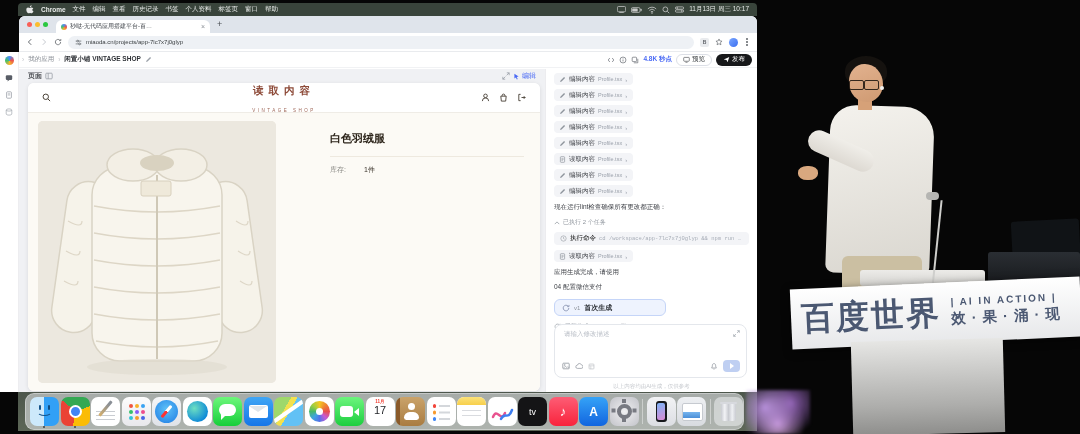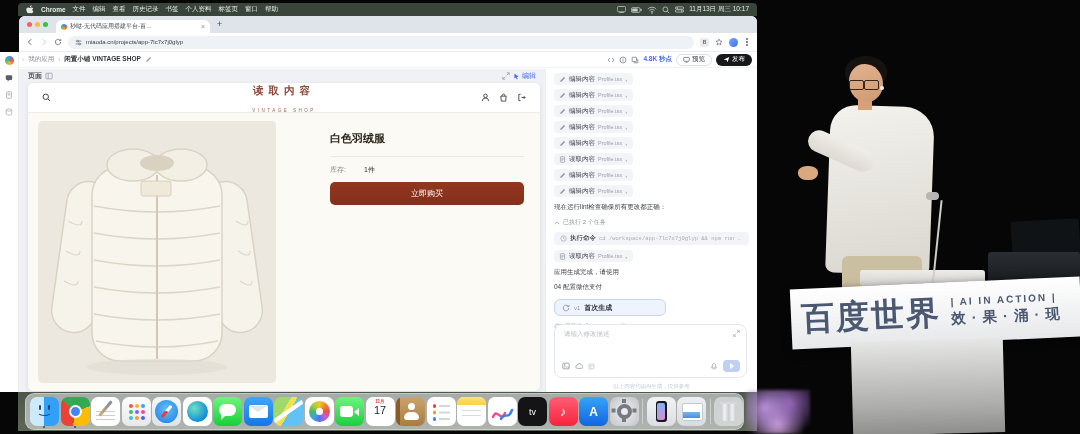--- a/index.html
+++ b/index.html
@@ -491,23 +491,20 @@
               <ellipse cx="119" cy="246" rx="70" ry="8" fill="#e0dbce" opacity=".6"></ellipse>
             </svg>
           </div>
           <div class="pdetails">
             <div class="ptitle">白色羽绒服</div>
             <div class="pdiv"></div>
             <div class="stockrow">
               <span class="stock-l">库存:</span>
               <span class="stock-v">1件</span>
             </div>
-            <div class="btn-buy">
-              <span>立即购买</span>
-            </div>
           </div>
         </div>
       </div>
 
       <div class="chatpanel">
         <div class="chip">
           <svg width="7" height="7" viewBox="0 0 10 10">
               <path d="M1.5 8.5l.7-2.2 5-5 1.5 1.5-5 5z" fill="#8f959d"></path>
             </svg>
           <span class="cl">编辑内容</span>

